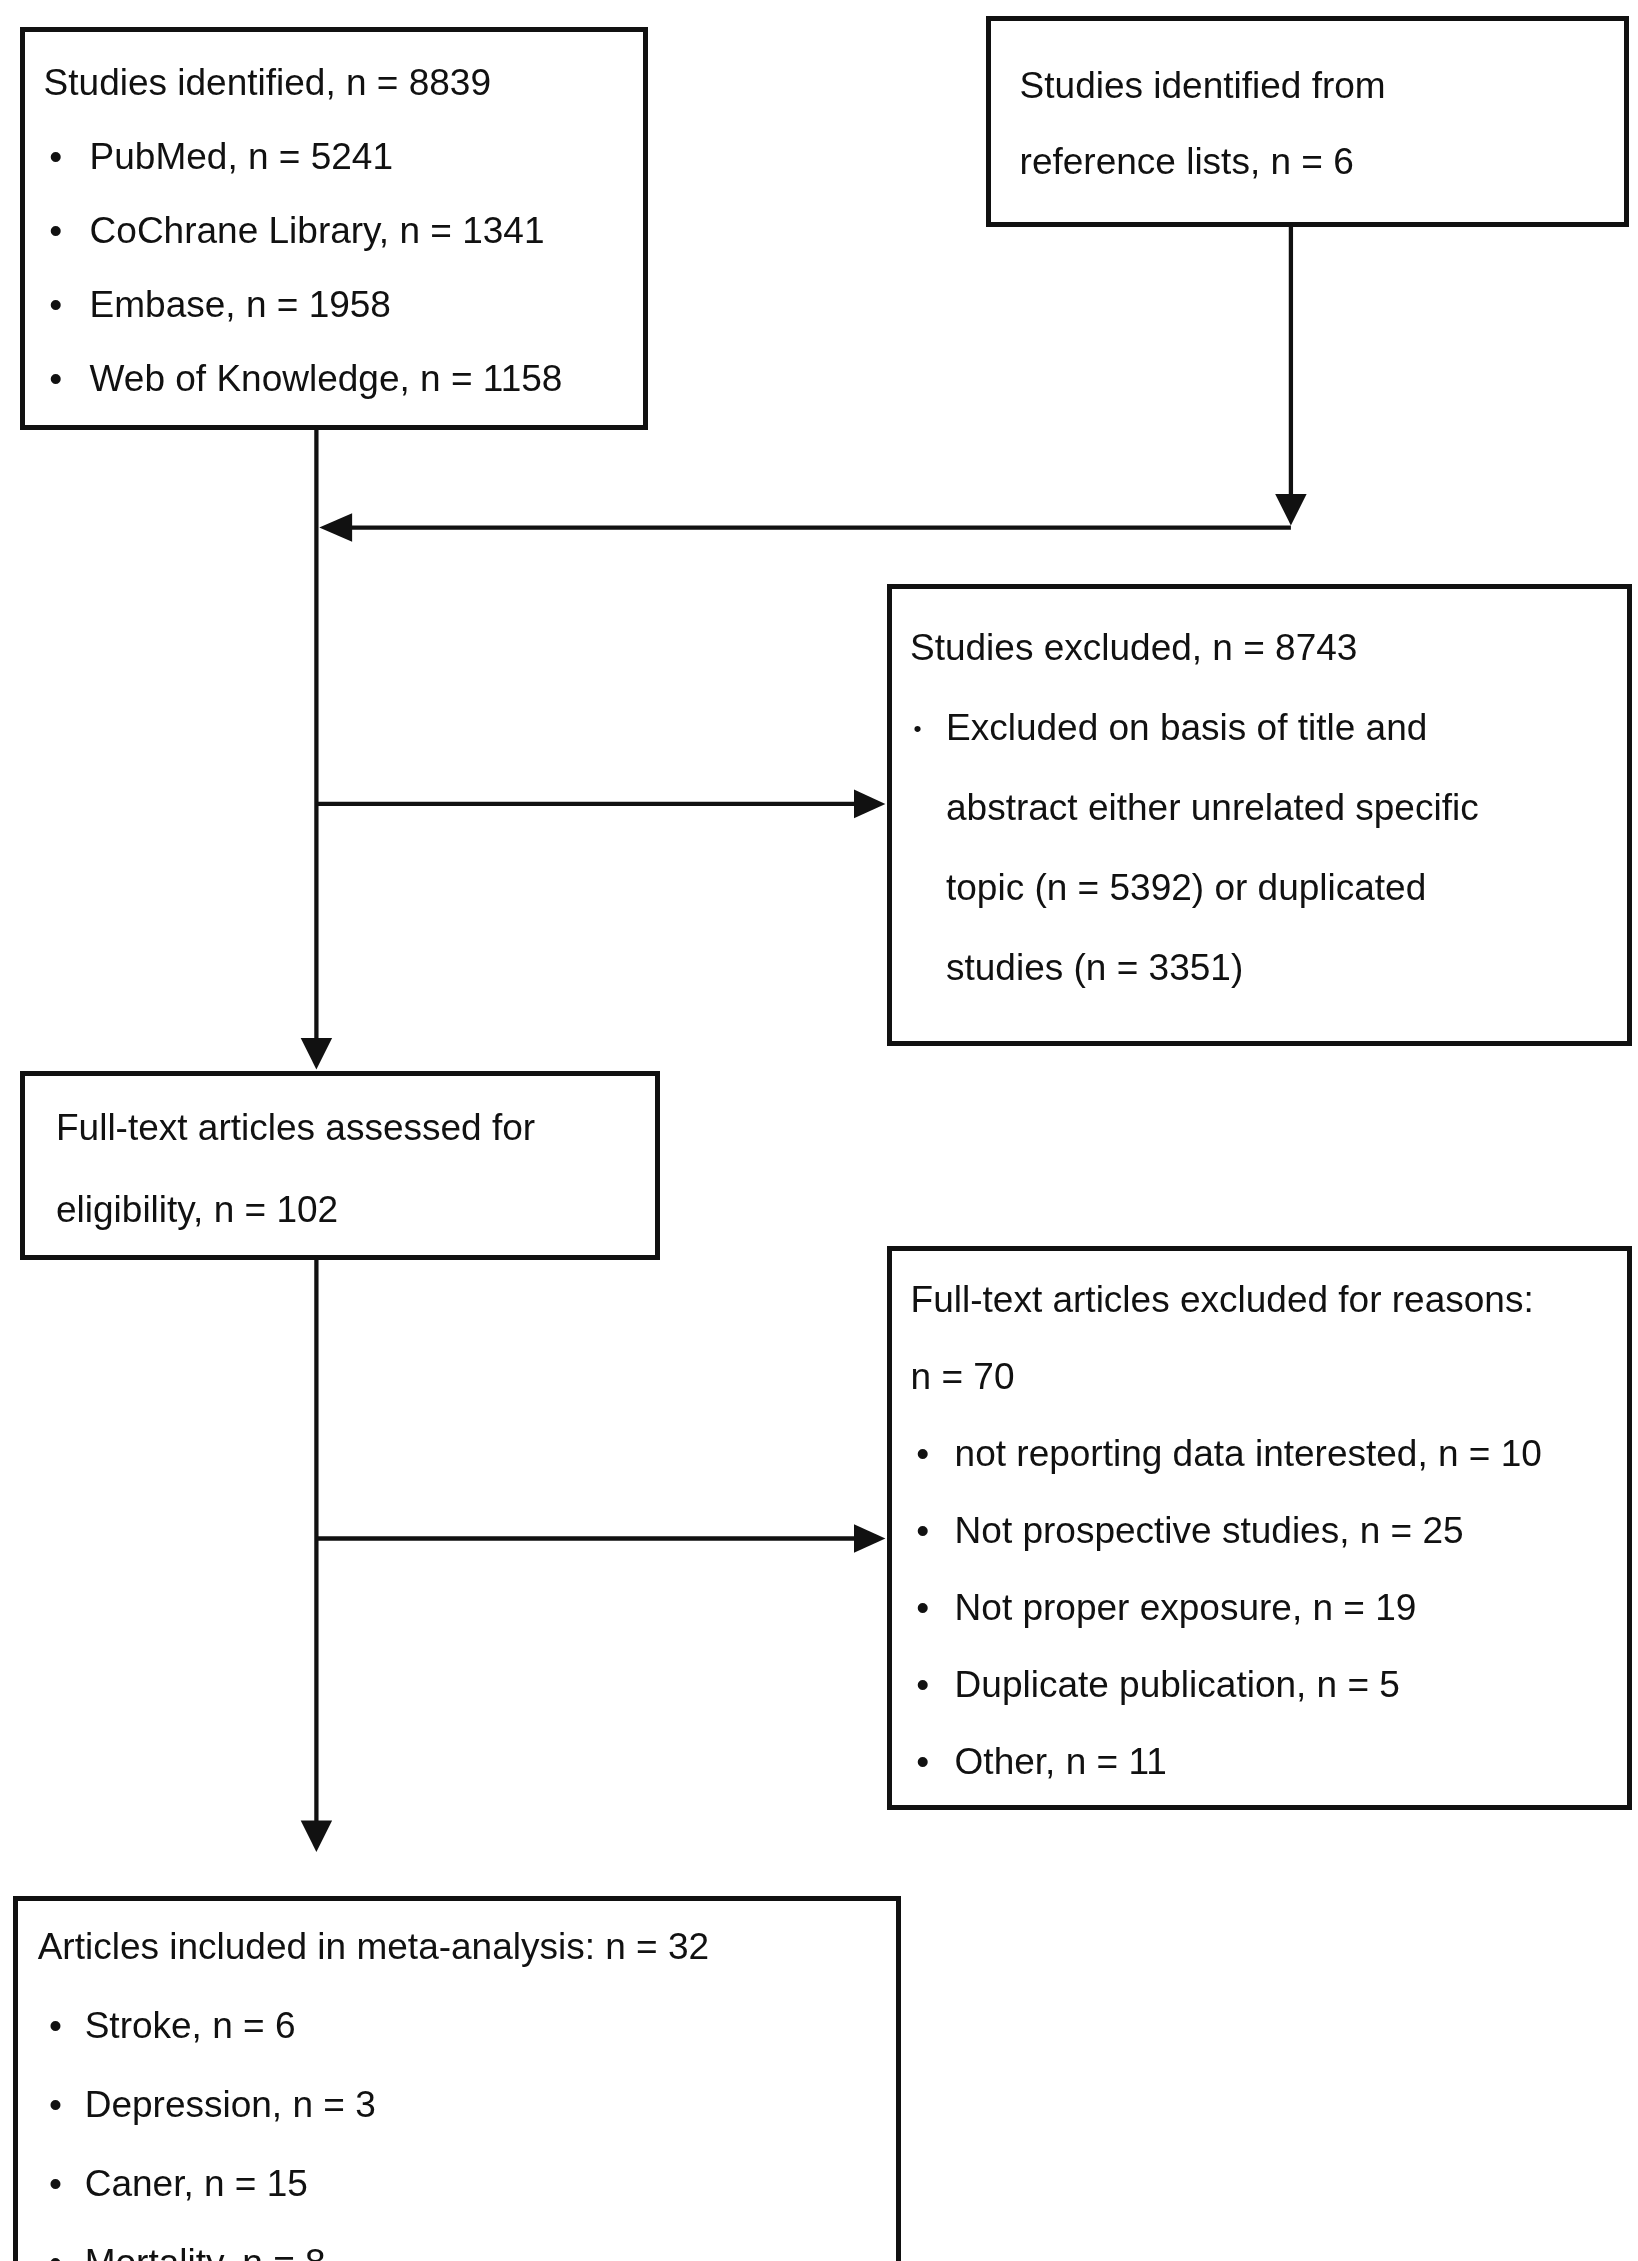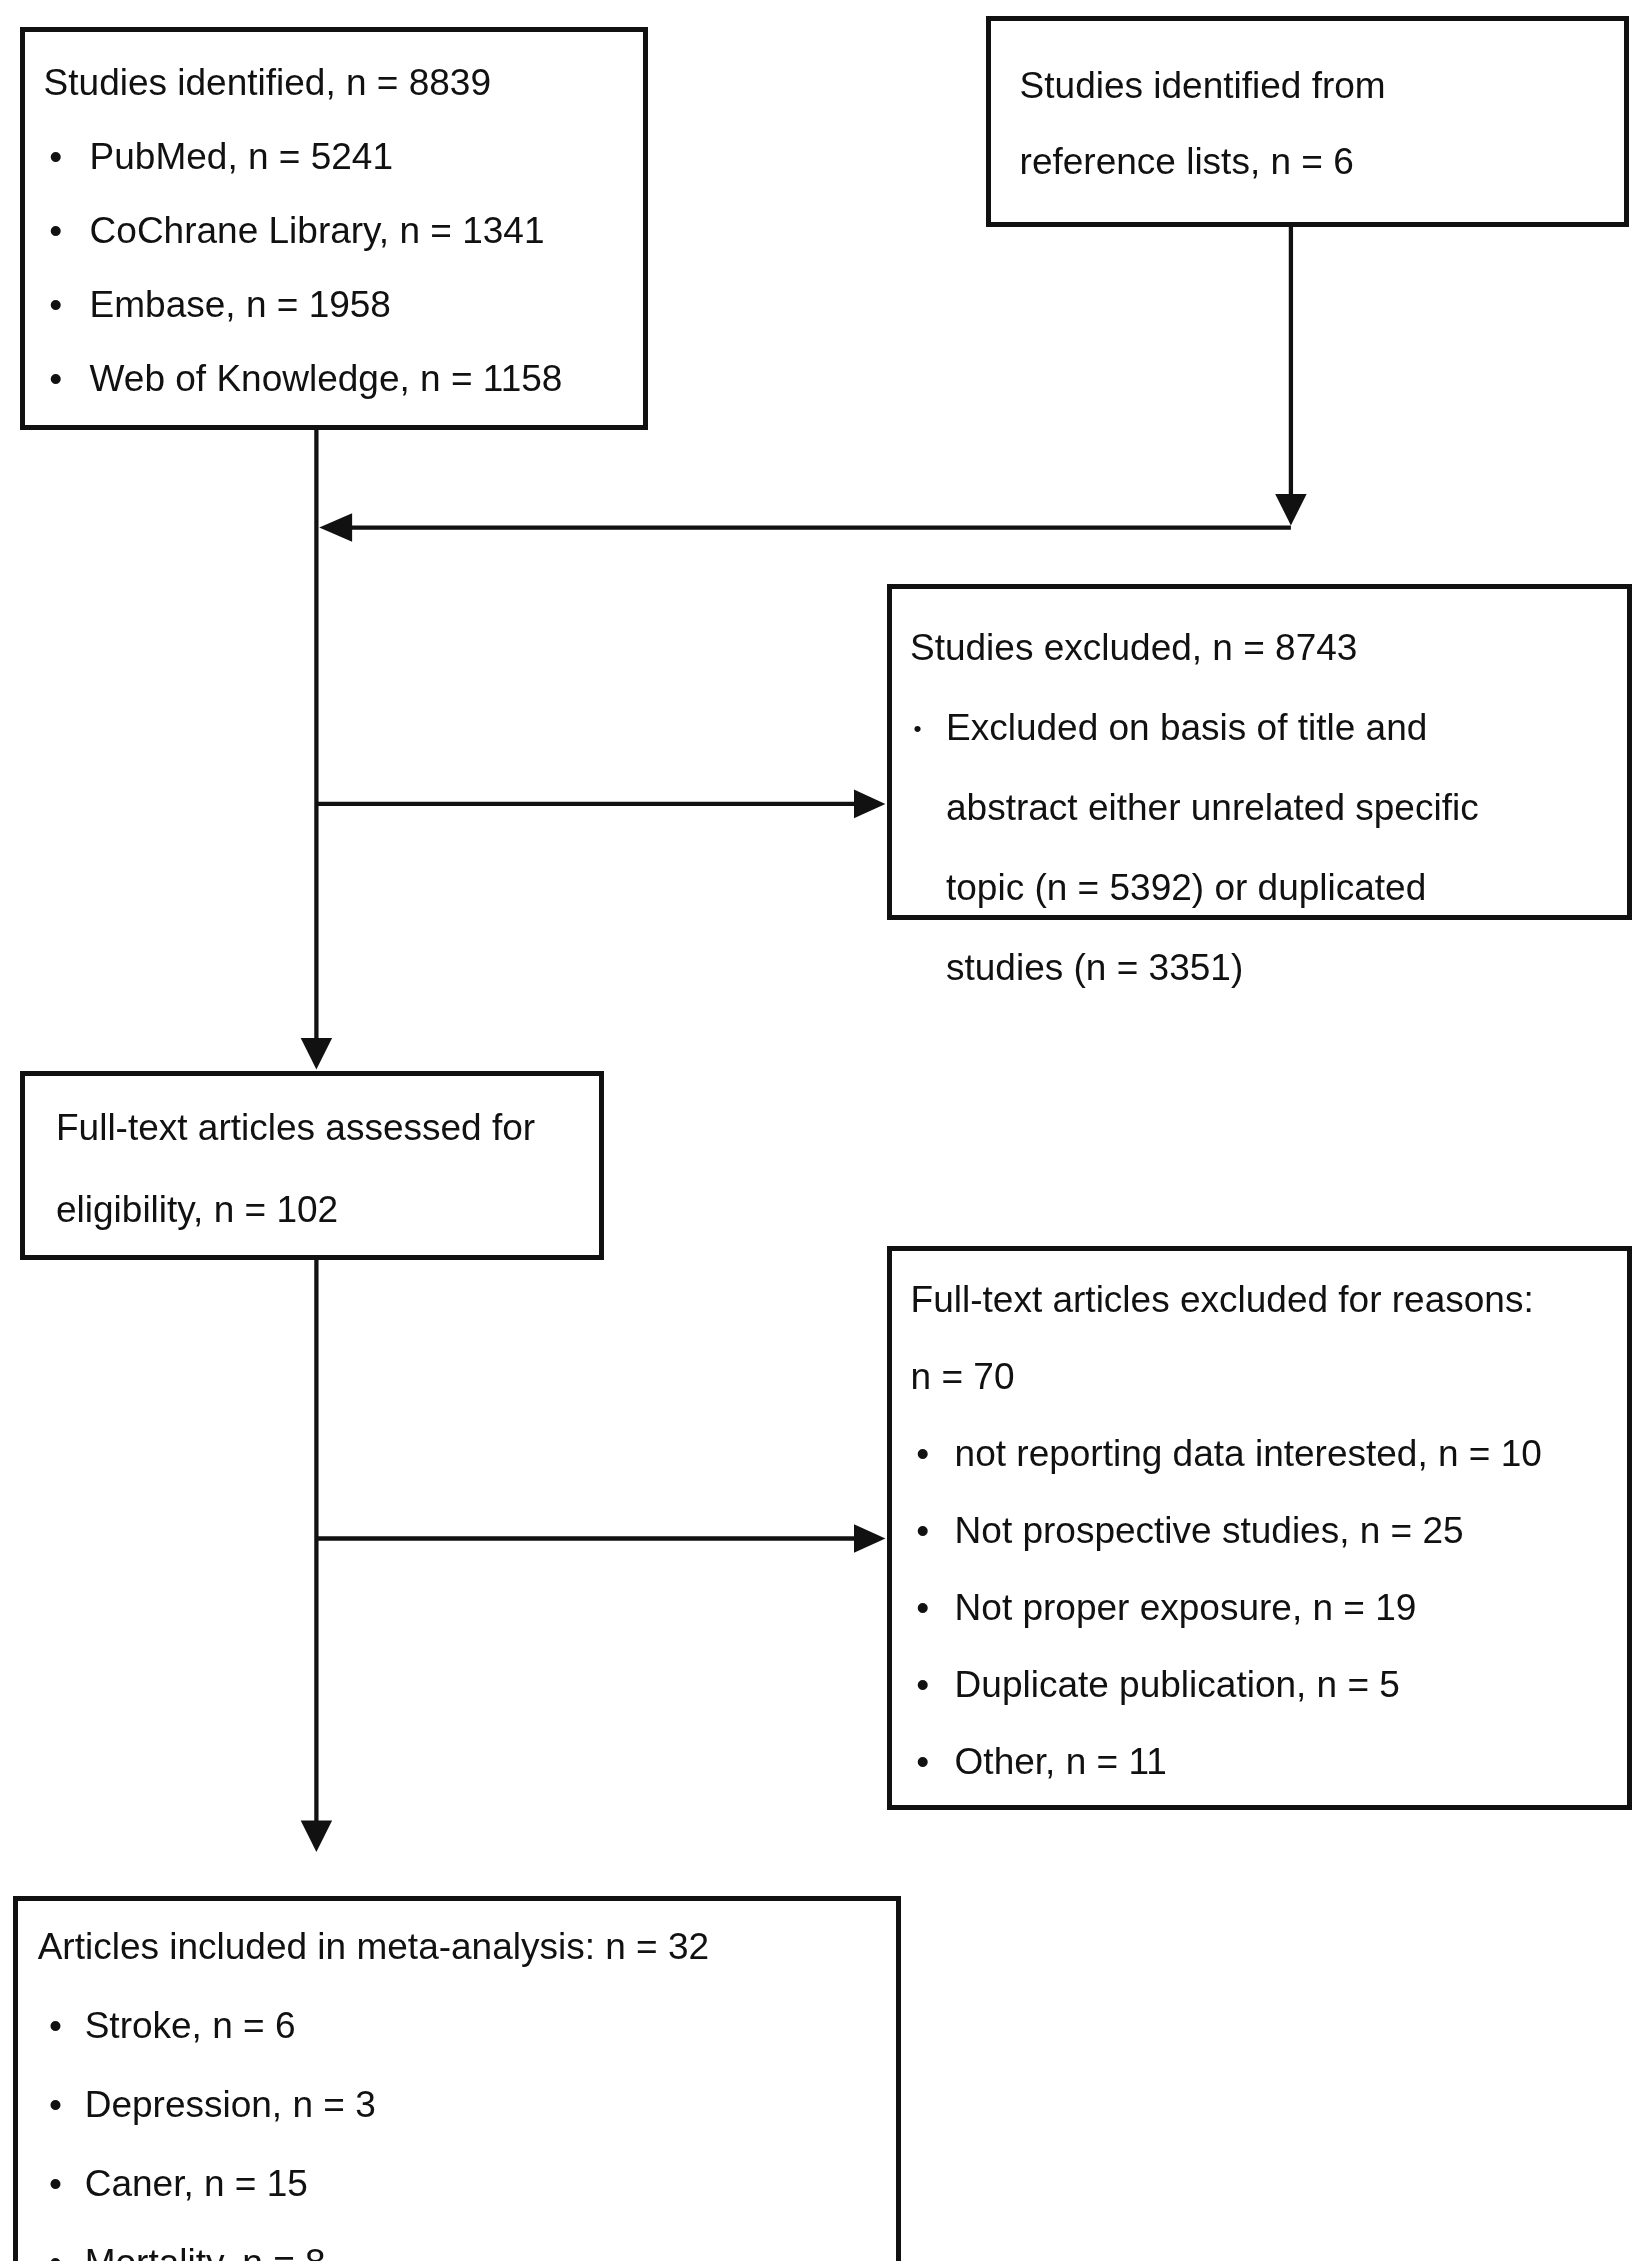--- a/index.html
+++ b/index.html
@@ -55,35 +55,35 @@
   
   .box-b {
     left: 984px; top: 15.7px;
     width: 643px; height: 211px;
     padding: 27px 14.3px 0 28.6px;
     line-height: 76px;
   }
   
   .box-c {
     left: 885px; top: 584px;
-    width: 745px; height: 336px;
+    width: 745px; height: 462px;
     padding: 18.6px 14.3px 0 18px;
     line-height: 80px;
   }
   .box-c li {
     grid-template-columns: 36px 1fr;
   }
   .box-c .bullet {
     padding-left: 3.6px;
     font-size: 0.62em;
   }
   
   .box-d {
     left: 18px; top: 1071px;
-    width: 584px; height: 189px;
+    width: 640px; height: 189px;
     padding: 11.4px 14.3px 0 31px;
     line-height: 82px;
   }
   
   .box-e {
     left: 885px; top: 1246px;
     width: 745px; height: 564px;
     padding: 10px 13px 0 18.6px;
     line-height: 77px;
   }

